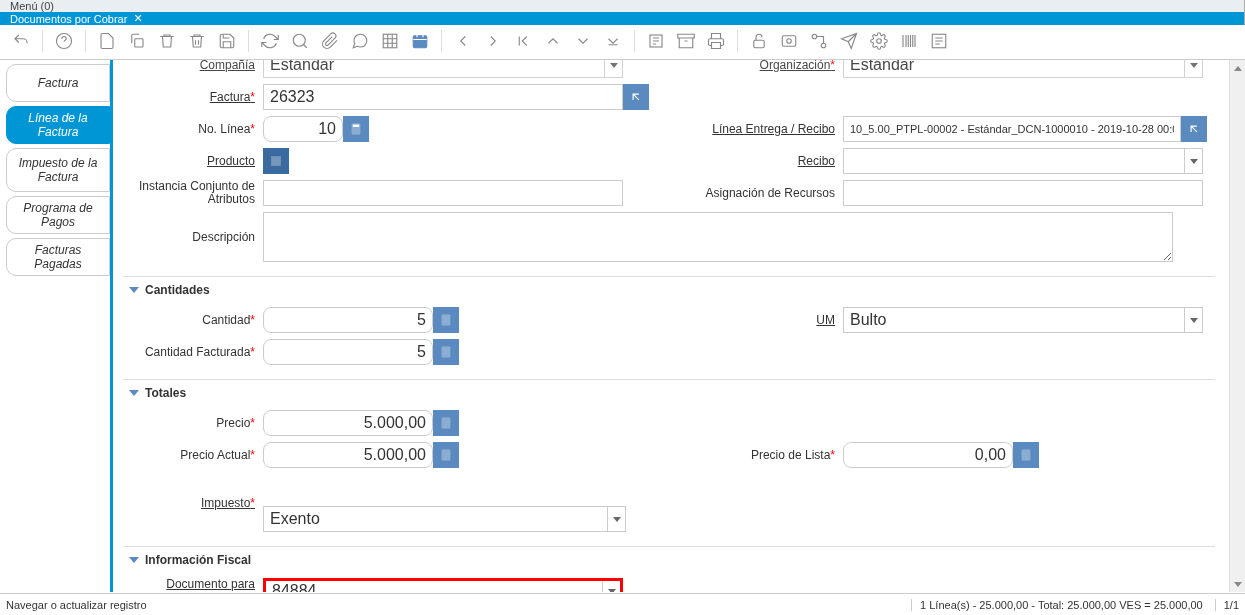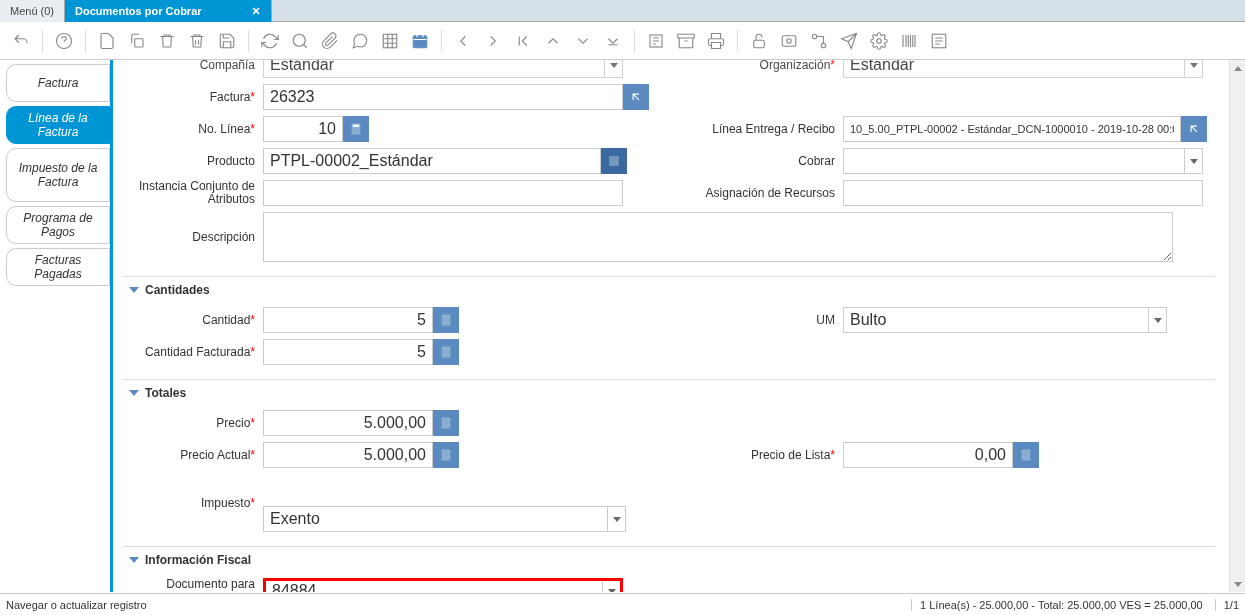--- a/index.html
+++ b/index.html
@@ -1,52 +1,52 @@
 <!DOCTYPE html>
 <html><head>
 <meta charset="utf-8">
 <style>
 * { box-sizing: border-box; margin: 0; padding: 0; }
 body { font-family: Arial, sans-serif; font-size: 12px; color: #333; background: #fff; width: 1245px; height: 615px; overflow: hidden; position: relative; }
 
 
-.top-tabs { display: flex; height: 22px; background: #d6e0e8; border-bottom: 1px solid #aaa; }
+.top-tabs { display: flex; height: 22px; background: #d6e0e8; border-bottom: 1px solid #aaa; flex-direction: column; }
 .top-tab { display: flex; align-items: center; padding: 0 10px; height: 22px; background: #e9eef2; border-right: 1px solid #aaa; font-size: 11px; color: #444; cursor: pointer; }
-.top-tab.active { background: #0096d6; color: #fff; font-weight: bold; gap: 44px; }
+.top-tab.active { background: #0096d6; color: #fff; font-weight: normal; }
 .top-tab .close { margin-left: 6px; font-size: 11px; }
 
 
 .toolbar { display: flex; align-items: center; height: 38px; padding: 0 10px; gap: 8px; border-bottom: 1px solid #ccc; }
 .tb-sep { width: 1px; height: 22px; background: #ddd; margin: 0 2px; }
 .tb-icon { width: 22px; height: 22px; display: flex; align-items: center; justify-content: center; color: #888; cursor: pointer; }
 .tb-icon svg { width: 18px; height: 18px; stroke: #888; fill: none; stroke-width: 1.5; }
 .tb-icon.calendar svg { fill: #5a8abf; stroke: #5a8abf; }
 
 
 .main { display: flex; height: 532px; }
 
 
 .side-nav { width: 110px; background: #fff; padding-top: 4px; }
 .side-tab { display: flex; align-items: center; justify-content: center; text-align: center; height: 38px; border: 1px solid #ccc; border-radius: 10px 0 0 10px; margin-bottom: 4px; margin-left: 6px; font-size: 12px; color: #333; cursor: pointer; background: #fff; font-style: italic; padding: 2px 6px; line-height: 1.2; }
 .side-tab.active { background: #0096d6; color: #fff; border-color: #0096d6; }
-.side-tab.tall { height: 54px; }
+.side-tab.tall { height: 44px; }
 
 
 .form-area { flex: 1; overflow-y: auto; position: relative; border-left: 3px solid #0096d6; padding: 0 20px 10px 10px; }
 .form-scroll { padding-right: 10px; }
 
 .row { display: flex; margin-bottom: 6px; min-height: 26px; }
 .col { display: flex; align-items: center; }
 .col-left { width: 540px; }
 .col-right { flex: 1; }
 .label { width: 140px; text-align: right; padding-right: 8px; font-size: 12px; color: #333; }
-.label.u { }
+.label.u { text-decoration: underline; }
 .label .req { color: red; }
 input[type="text"], .combo, textarea { border: 1px solid #ccc; background: #fff; padding: 4px 6px; font-size: 16px; font-family: inherit; color: #333; height: 26px; }
-input[type="text"].num { text-align: right; }
+input[type="text"].num { text-align: right; border-radius: 8px; }
 .combo { display: flex; align-items: center; position: relative; padding-right: 20px; }
 .combo .dd { position: absolute; right: 0; top: 0; width: 18px; height: 100%; border-left: 1px solid #ccc; display: flex; align-items: center; justify-content: center; background: #fff; }
 .combo .dd::after { content: ''; border-left: 4px solid transparent; border-right: 4px solid transparent; border-top: 5px solid #666; }
 .btn-sq { width: 26px; height: 26px; background: #5a8abf; display: flex; align-items: center; justify-content: center; color: #fff; border: none; cursor: pointer; }
 .btn-sq svg { width: 14px; height: 14px; fill: #fff; stroke: #fff; }
 
 textarea.desc { width: 910px; height: 50px; resize: both; }
 
 .section-hdr { display: flex; align-items: center; margin: 14px 0 10px 0; border-top: 1px solid #ddd; padding-top: 6px; }
 .section-hdr .tri { width: 0; height: 0; border-left: 5px solid transparent; border-right: 5px solid transparent; border-top: 6px solid #5a8abf; margin-right: 6px; margin-left: 6px; }
@@ -316,29 +316,28 @@
               <svg viewBox="0 0 24 24">
                 <path d="M12 19V5M5 12l7-7 7 7" stroke="#fff" fill="none" stroke-width="2" transform="rotate(-45 12 12)"></path>
               </svg>
             </button>
         </div>
       </div>
 
       <div class="row">
         <div class="col col-left">
           <div class="label u">Producto</div>
-          <input type="text" style="width: 338px;" value="PTPL-00002_Estándar">
           <button class="btn-sq" style="background:#3a6a9f;">
               <svg viewBox="0 0 24 24">
                 <rect x="4" y="4" width="16" height="16" fill="#fff" opacity="0.3"></rect>
               </svg>
             </button>
         </div>
         <div class="col col-right">
-          <div class="label u" style="width:180px;">Cobrar</div>
+          <div class="label u" style="width:180px;">Recibo</div>
           <div class="combo" style="width:360px;">
             <span></span>
             <div class="dd"></div>
           </div>
         </div>
       </div>
 
       <div class="row">
         <div class="col col-left">
           <div class="label" style="line-height:1.1;">Instancia Conjunto de Atributos</div>
@@ -367,21 +366,21 @@
           <div class="label"><span>Cantidad</span><span class="req">*</span></div>
           <input type="text" class="num" style="width: 170px;" value="5">
           <button class="btn-sq">
               <svg viewBox="0 0 24 24">
                 <rect x="5" y="3" width="14" height="18" rx="1" fill="#fff" opacity="0.3"></rect>
               </svg>
             </button>
         </div>
         <div class="col col-right">
           <div class="label u" style="width:180px;">UM</div>
-          <div class="combo" style="width:324px;">
+          <div class="combo" style="width:360px;">
             <span>Bulto</span>
             <div class="dd"></div>
           </div>
         </div>
       </div>
 
       <div class="row">
         <div class="col col-left">
           <div class="label"><span>Cantidad Facturada</span><span class="req">*</span></div>
           <input type="text" class="num" style="width: 170px;" value="5">

